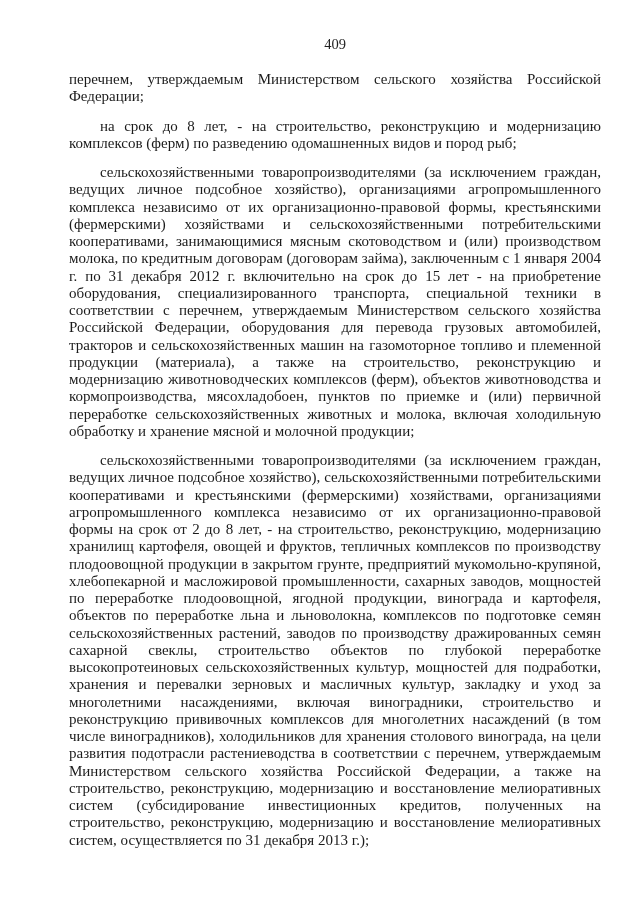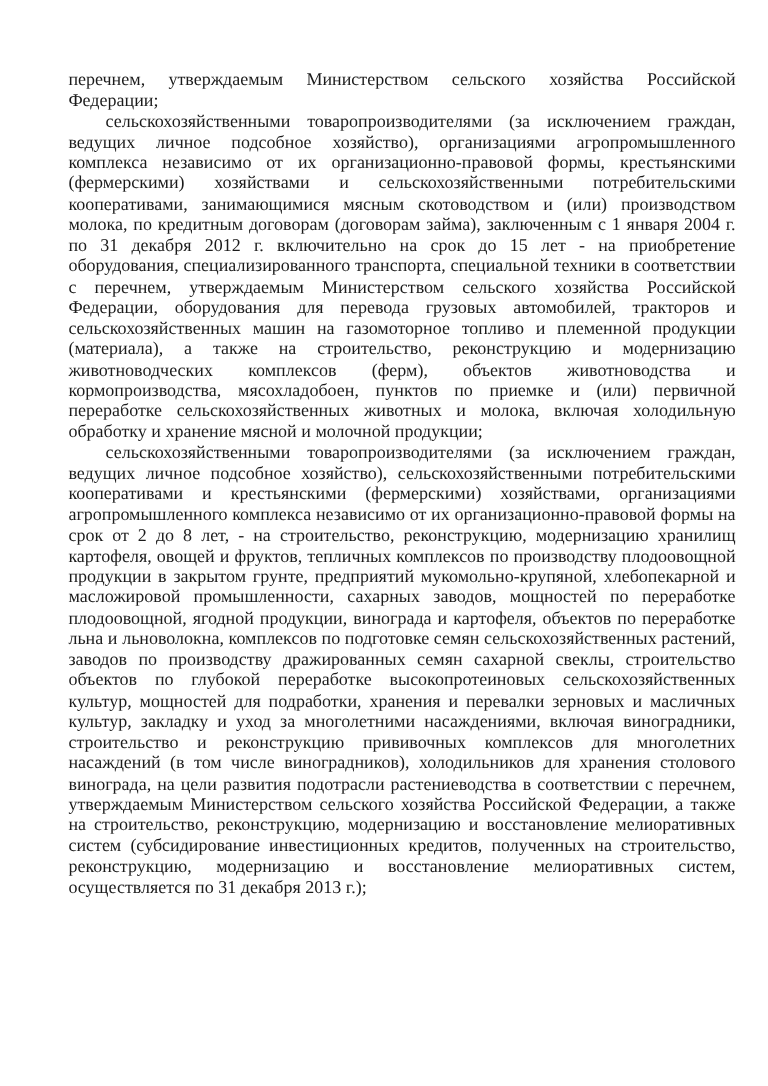--- a/index.html
+++ b/index.html
@@ -30,25 +30,27 @@
   .text-block {
     position: absolute;
     top: 59px;
     left: 57px;
     width: 556px;
     font-size: 15px;
     line-height: 17.25px;
     text-align: justify;
     color: #1b1b1b;
   }
-  .text-block p.para { margin: 0; }
+  .text-block p.para { margin: 12px; }
   .text-block p.para.indent { text-indent: 31px; }
 </style>
 </head>
 <body>
 
 <div class="page">
+  <div class="page-number">409</div>
   <div class="text-block">
       <p class="para">перечнем, утверждаемым Министерством сельского хозяйства Российской Федерации;</p>
+      <p class="para indent">на срок до 8 лет, - на строительство, реконструкцию и модернизацию комплексов (ферм) по разведению одомашненных видов и пород рыб;</p>
       <p class="para indent">сельскохозяйственными товаропроизводителями (за исключением граждан, ведущих личное подсобное хозяйство), организациями агропромышленного комплекса независимо от их организационно-правовой формы, крестьянскими (фермерскими) хозяйствами и сельскохозяйственными потребительскими кооперативами, занимающимися мясным скотоводством и (или) производством молока, по кредитным договорам (договорам займа), заключенным с 1 января 2004 г. по 31 декабря 2012 г. включительно на срок до 15 лет - на приобретение оборудования, специализированного транспорта, специальной техники в соответствии с перечнем, утверждаемым Министерством сельского хозяйства Российской Федерации, оборудования для перевода грузовых автомобилей, тракторов и сельскохозяйственных машин на газомоторное топливо и племенной продукции (материала), а также на строительство, реконструкцию и модернизацию животноводческих комплексов (ферм), объектов животноводства и кормопроизводства, мясохладобоен, пунктов по приемке и (или) первичной переработке сельскохозяйственных животных и молока, включая холодильную обработку и хранение мясной и молочной продукции;</p>
       <p class="para indent">сельскохозяйственными товаропроизводителями (за исключением граждан, ведущих личное подсобное хозяйство), сельскохозяйственными потребительскими кооперативами и крестьянскими (фермерскими) хозяйствами, организациями агропромышленного комплекса независимо от их организационно-правовой формы на срок от 2 до 8 лет, - на строительство, реконструкцию, модернизацию хранилищ картофеля, овощей и фруктов, тепличных комплексов по производству плодоовощной продукции в закрытом грунте, предприятий мукомольно-крупяной, хлебопекарной и масложировой промышленности, сахарных заводов, мощностей по переработке плодоовощной, ягодной продукции, винограда и картофеля, объектов по переработке льна и льноволокна, комплексов по подготовке семян сельскохозяйственных растений, заводов по производству дражированных семян сахарной свеклы, строительство объектов по глубокой переработке высокопротеиновых сельскохозяйственных культур, мощностей для подработки, хранения и перевалки зерновых и масличных культур, закладку и уход за многолетними насаждениями, включая виноградники, строительство и реконструкцию прививочных комплексов для многолетних насаждений (в том числе виноградников), холодильников для хранения столового винограда, на цели развития подотрасли растениеводства в соответствии с перечнем, утверждаемым Министерством сельского хозяйства Российской Федерации, а также на строительство, реконструкцию, модернизацию и восстановление мелиоративных систем (субсидирование инвестиционных кредитов, полученных на строительство, реконструкцию, модернизацию и восстановление мелиоративных систем, осуществляется по 31 декабря 2013 г.);</p>
     </div>
 </div>
 
 </body></html>

